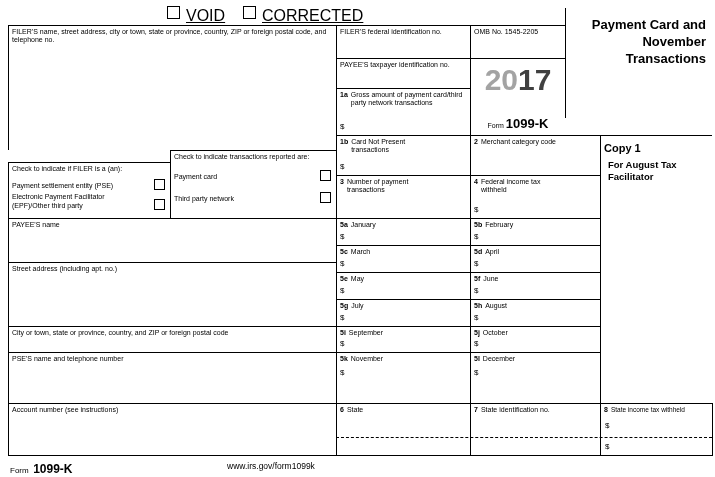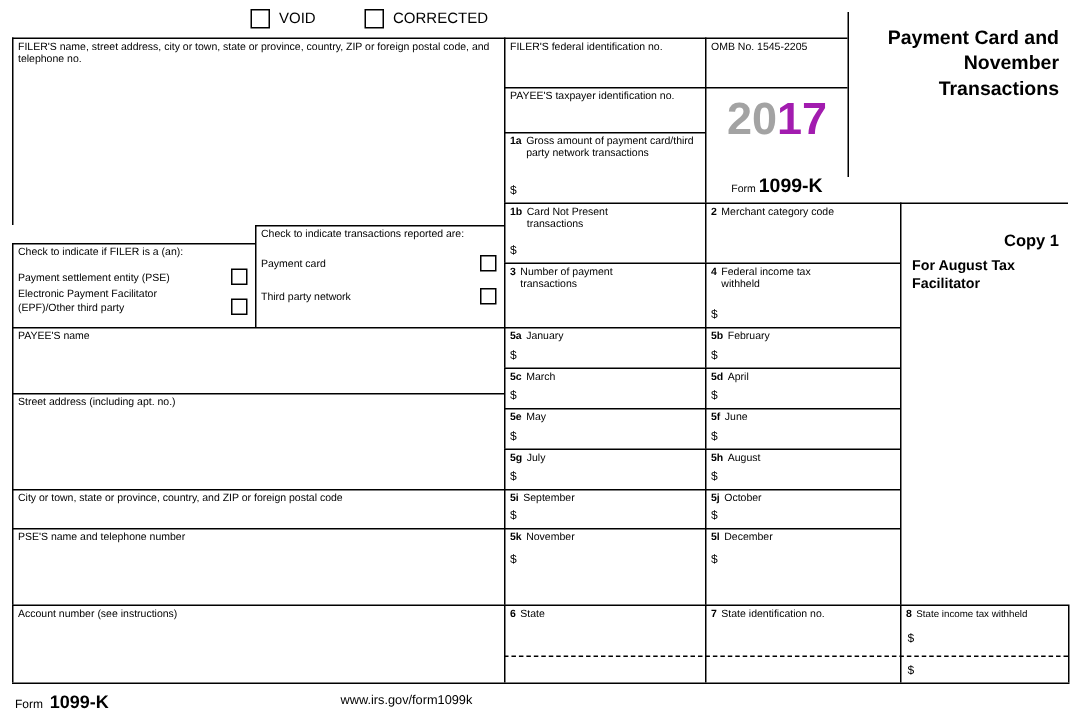--- a/index.html
+++ b/index.html
@@ -14,31 +14,31 @@
   }
   .bh { display:flex; gap:3px; align-items:flex-start; }
   .bn { font-weight:bold; white-space:nowrap; font-size:7px; }
   .bl { font-size:7px; }
   .dollar { position:absolute; left:3px; bottom:3px; font-size:8px; }
   .dollar-mid { position:absolute; left:3px; top:15px; font-size:8px; }
   .d8a { position:absolute; left:4px; top:17px; font-size:8px; }
   .d8b { position:absolute; left:4px; top:38px; font-size:8px; }
   .cb { display:inline-block; width:11px; height:11px; border:1px solid #000; background:#fff; flex:none; }
   .cb-big { position:absolute; width:13px; height:13px; border:1px solid #000; background:#fff; }
-  .toplabel { position:absolute; font-size:10px; }
+  .toplabel { position:absolute; font-size:16px;text-decoration:underline; }
   .chk-header { font-size:7px; }
   .chk-row { display:flex; justify-content:space-between; align-items:flex-end; margin-top:7px; padding-right:2px; }
   .chk-label { font-size:7px; max-width:140px; }
   .line { position:absolute; }
   .title-block { position:absolute; right:6px; top:8px; text-align:right; font-weight:bold; font-size:13px; line-height:17px; }
-  .copy1 { text-align:right; font-weight:bold; font-size:11px; padding-right:3px; margin-top:17px; }
+  .copy1 { text-align:left; font-weight:bold; font-size:11px; padding-right:3px; margin-top:4px; }
   .copyfor { font-weight:bold; font-size:9.5px; line-height:12px; padding-left:4px; margin-top:4px; }
   .yearwrap { text-align:center; margin-top:1px; font-weight:bold; font-size:30px; letter-spacing:0px; }
   .y20 { color:#a3a3a3; }
-  .y17 { color:#a21caf; }
+  .y17 { color:#404040; }
   .formnum { position:absolute; bottom:3px; left:0; width:100%; text-align:center; }
   .fw { font-size:7px; }
   .fnumbig { font-size:13px; font-weight:bold; }
   .footer-item { position:absolute; }
   .f-fw { font-size:8px; }
   .f-fnum { font-size:12px; font-weight:bold; }
   .f-site { font-size:8.5px; }
   .f-dept { font-size:8px; }
 </style>
 </head>

